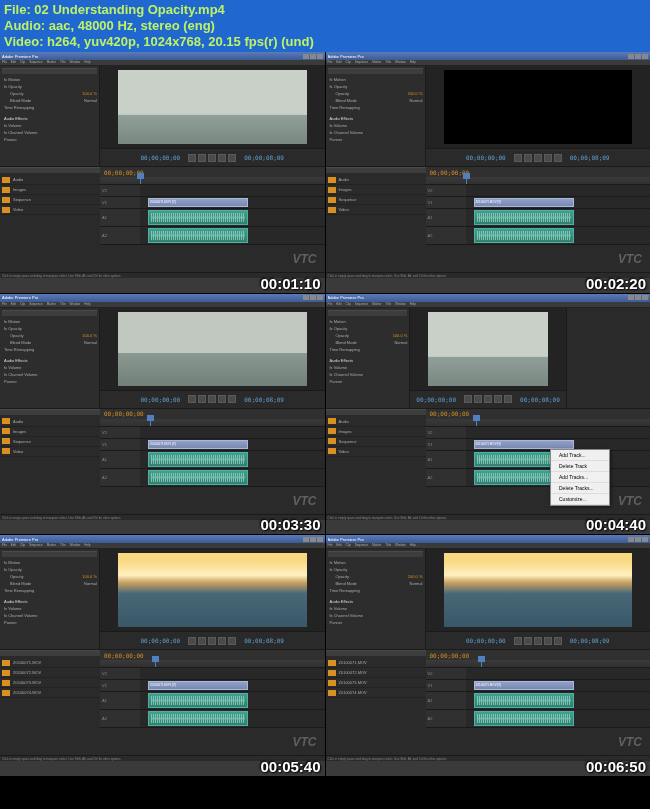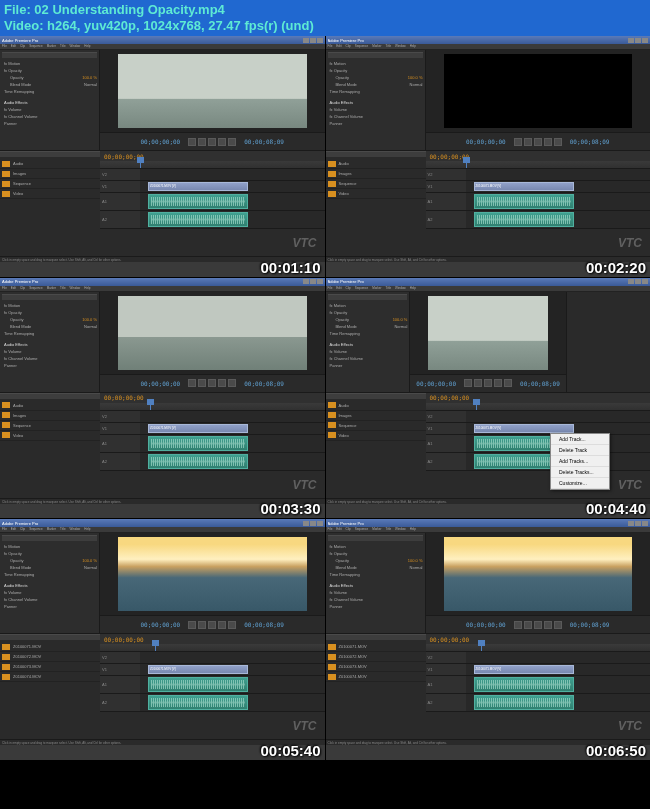--- a/index.html
+++ b/index.html
@@ -1,17 +1,17 @@
 <!DOCTYPE html>
 <html><head>
 <meta charset="utf-8">
 <style>
   * { box-sizing: border-box; margin: 0; padding: 0; }
   body { width: 650px; height: 809px; background: #000; font-family: Arial, sans-serif; overflow: hidden; }
-  .header { background: #2068d0; color: #5eead4; padding: 2px 4px; font-size: 13px; line-height: 16px; font-weight: bold; }
+  .header { background: #2068d0; color: #bef264; padding: 2px 4px; font-size: 13px; line-height: 16px; font-weight: bold; }
   .header div { white-space: nowrap; }
   .grid { display: grid; grid-template-columns: 1fr 1fr; grid-template-rows: 1fr 1fr 1fr; width: 650px; height: 724px; gap: 1px; background: #000; }
   .thumb { position: relative; background: #3a3a3a; overflow: hidden; }
   .titlebar { height: 8px; background: linear-gradient(#5a7ab8, #3a5a98); display: flex; align-items: center; padding: 0 2px; }
   .titlebar-text { color: #fff; font-size: 4px; flex: 1; white-space: nowrap; overflow: hidden; }
   .win-btn { width: 6px; height: 5px; background: #888; margin-left: 1px; }
   .menubar { height: 6px; background: #3a3a3a; border-bottom: 1px solid #222; display: flex; padding: 0 2px; gap: 4px; }
   .menu-item { color: #aaa; font-size: 3px; }
   .upper { display: flex; height: 100px; }
   .left-panel { width: 100px; background: #2d2d2d; border-right: 1px solid #1a1a1a; padding: 2px; }
@@ -50,21 +50,22 @@
   .context-menu { position: absolute; background: #f0f0f0; border: 1px solid #888; font-size: 5px; color: #000; z-index: 20; box-shadow: 1px 1px 3px rgba(0,0,0,0.5); }
   .cm-item { padding: 2px 8px; border-bottom: 1px solid #ddd; }
   .statusbar { height: 6px; background: #2a2a2a; color: #888; font-size: 3px; padding: 1px 2px; border-top: 1px solid #1a1a1a; }
   .right-col { width: 100px; background: #2a2a2a; border-left: 1px solid #1a1a1a; }
 </style>
 </head>
 <body>
 
 <div class="header">
   <div>File: 02 Understanding Opacity.mp4</div>
-  <div>Video: h264, yuv420p, 1024x768, 27.47 fps(r) (und)</div>
+  <div>Audio: aac, 48000 Hz, stereo (eng)</div>
+  <div>Video: h264, yuv420p, 1024x768, 20.15 fps(r) (und)</div>
 </div>
 
 <div class="grid" id="grid">
   <div class="thumb">
     <div class="titlebar">
       <span class="titlebar-text">Adobe Premiere Pro</span>
       <span class="win-btn"></span>
       <span class="win-btn"></span>
       <span class="win-btn"></span>
     </div>

